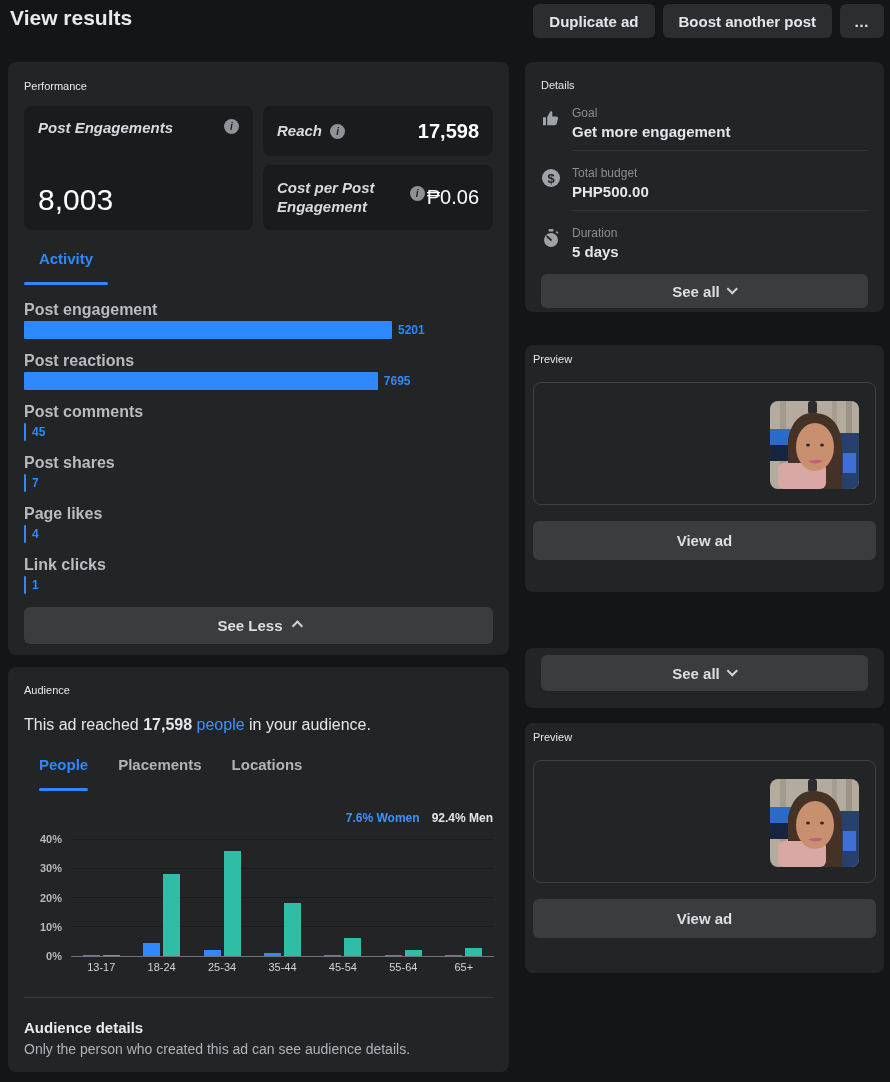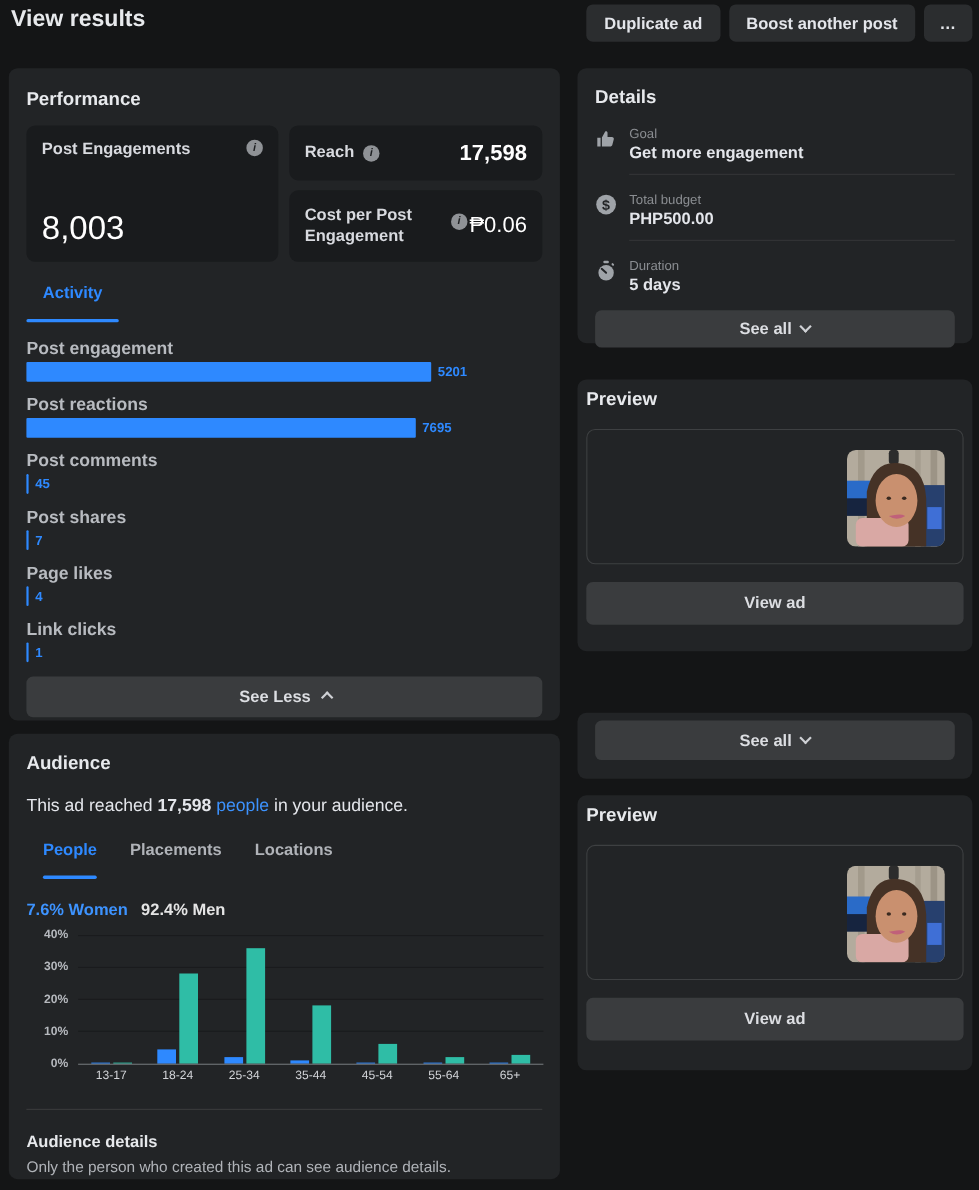--- a/index.html
+++ b/index.html
@@ -15,31 +15,31 @@
   .header-actions { position:absolute; right:6px; top:4px; display:flex; gap:8px; }
   .hbtn {
     height:34px; padding:0 16px; border:none; border-radius:6px;
     background:#2b2d2f; color:#e4e6eb; font-size:15px; font-weight:700;
     font-family:inherit; cursor:pointer; white-space:nowrap;
   }
   .hbtn.more { padding:0 14px; font-weight:700; letter-spacing:1px; }
 
   
   .card { background:#222426; border-radius:8px; }
-  .card h2 { font-size:17px; font-weight:700; color:#e7e9ec; }
+  .card h2 { font-size:11px; font-weight:400; color:#e7e9ec; }
 
   .col-left  { position:absolute; left:8px;  top:62px; width:501px; }
   .col-right { position:absolute; left:525px; top:62px; width:359px; }
 
   
   .perf { height:593px; padding:18px 16px; margin-bottom:12px; }
   .metric-grid { display:grid; grid-template-columns:229px 230px; gap:10px; margin-top:14px; }
   .mbox { background:#191b1d; border-radius:8px; padding:13px 14px; }
   .mbox-big { height:124px; display:flex; flex-direction:column; justify-content:space-between; }
-  .mbox .mlabel { font-size:15px; font-weight:700; color:#d8dadf; line-height:1.25; }
+  .mbox .mlabel { font-size:15px; font-weight:700; color:#d8dadf; line-height:1.25;font-style:italic; }
   .mbox-big .mtop { display:flex; justify-content:space-between; align-items:flex-start; }
   .mbox-big .mvalue { font-size:30px; font-weight:400; color:#fff; }
   .mcol { display:flex; flex-direction:column; gap:9px; }
   .mbox-row { height:50px; display:flex; align-items:center; justify-content:space-between; }
   .mbox-row .mleft { display:flex; align-items:center; gap:8px; }
   .mbox-row .mvalue { font-size:20px; font-weight:700; color:#fff; }
   .mbox-row2 { height:65px; display:flex; align-items:center; justify-content:space-between; }
   .mbox-row2 .mlabel { max-width:120px; }
   .mbox-row2 .mright { display:flex; align-items:flex-start; gap:2px; }
   .mbox-row2 .mvalue { font-size:20px; font-weight:400; color:#fff; }
@@ -74,21 +74,21 @@
 
   
   .aud { height:405px; padding:17px 16px; }
   .reach-sentence { margin-top:20px; font-size:16px; color:#e4e6eb; }
   .reach-sentence .bold { font-weight:700; }
   .reach-sentence .link { color:#3d93ff; cursor:pointer; }
   .aud-tabs { display:flex; margin-top:22px; }
   .aud-tab { padding:0 15px; font-size:15px; font-weight:700; color:#b0b3b8; cursor:pointer; text-align:center; }
   .aud-tab.active { color:#2e89ff; }
   .aud-tab.active .tab-underline { margin-top:15px; }
-  .legend { display:flex; gap:12px; margin-top:20px; font-size:15px; font-weight:700; }
+  .legend { display:flex; gap:12px; margin-top:20px; font-size:12px; font-weight:700;justify-content:flex-end; }
   .legend .women { color:#3d93ff; }
   .legend .men { color:#e5e5e5; }
 
   .demo-chart { margin-top:14px; position:relative; }
   .plot { position:relative; margin-left:47px; width:423px; height:117px; }
   .grid-line { position:absolute; left:0; right:0; height:1px; background:#1a1b1d; }
   .grid-base { position:absolute; left:0; right:0; height:1px; background:#717478; }
   .ytick { position:absolute; left:-47px; width:38px; text-align:right; font-size:11px; font-weight:700; color:#b6b9be; }
   .cols { position:absolute; left:0; right:0; top:0; bottom:0; display:flex; align-items:flex-end; }
   .dcol { flex:1; display:flex; justify-content:center; align-items:flex-end; gap:3px; }

